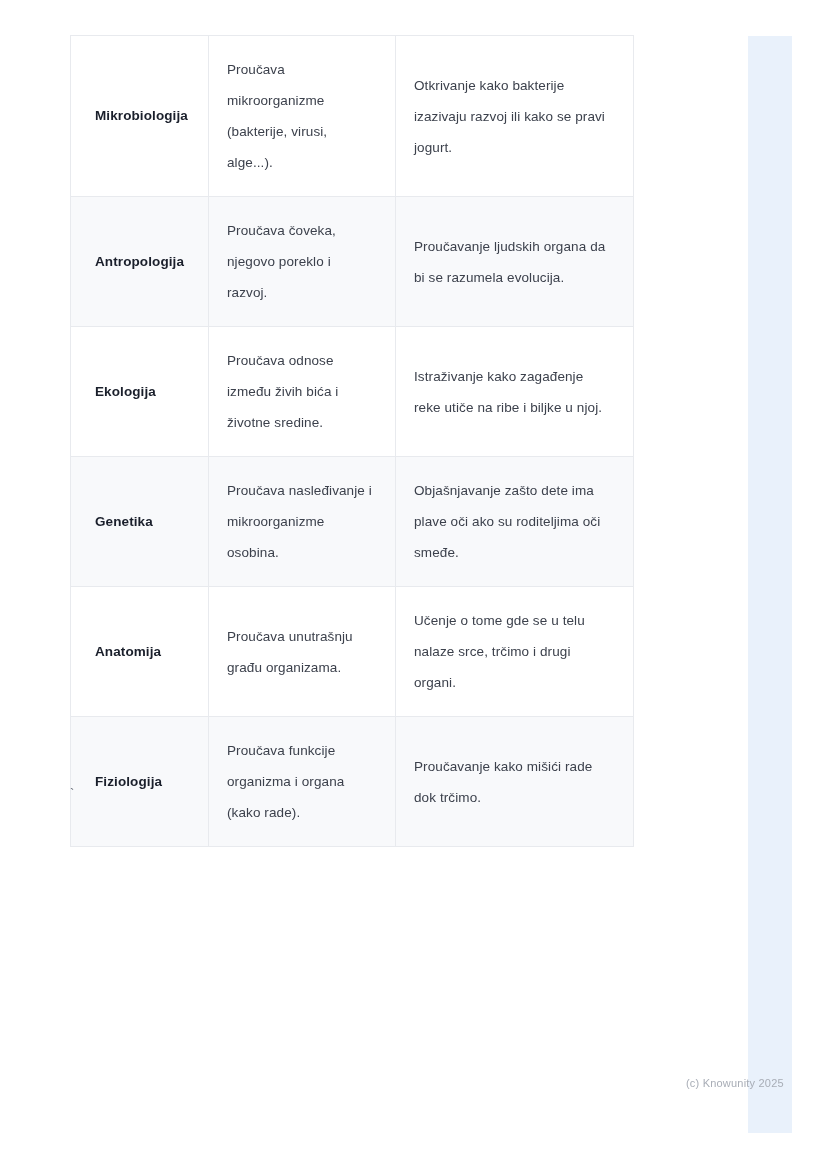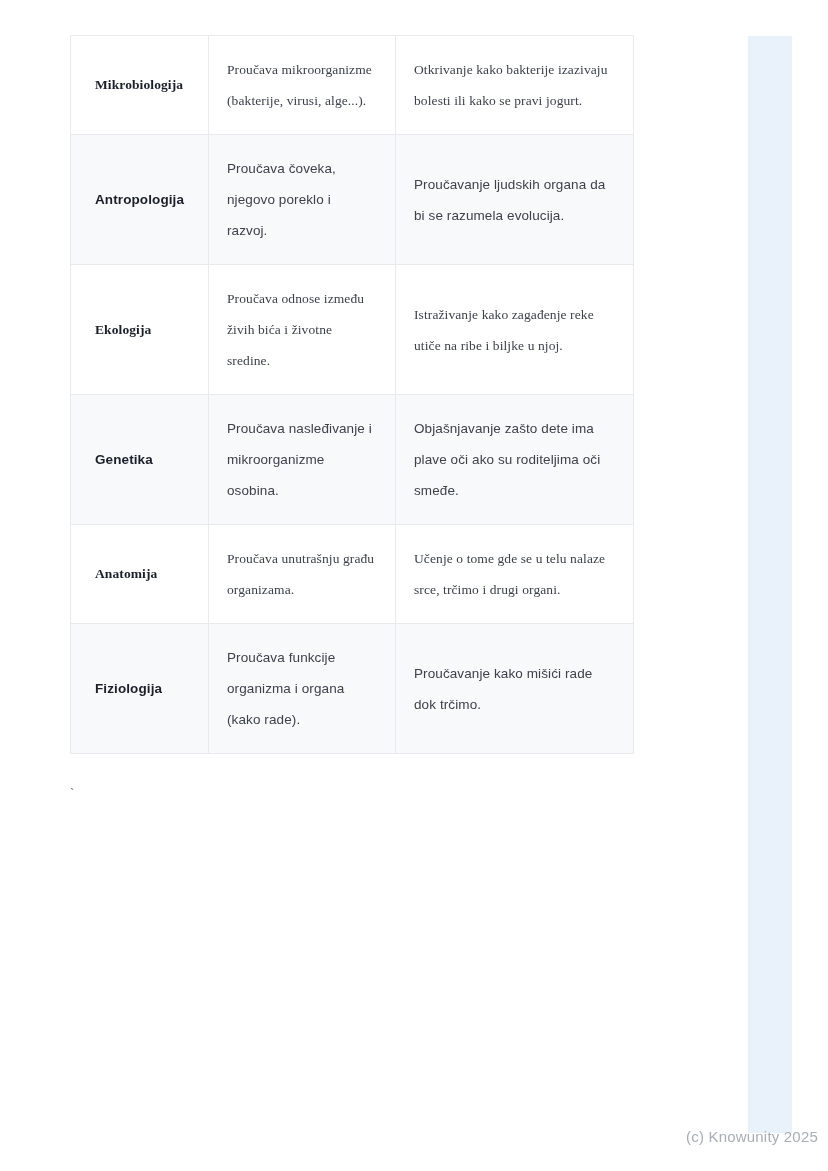--- a/index.html
+++ b/index.html
@@ -73,21 +73,20 @@
     padding-left: 24px;
     padding-right: 10px;
     font-size: 13.5px;
     line-height: 20px;
   }
   table.content-table tr.shade td {
     background: #f8f9fb;
   }
   table.content-table tr.plain td {
     background: #ffffff;
-    font-family: Liberation Serif, serif;
   }
   
   table.content-table tr.clipped td {
     height: 44px;
     padding-top: 0;
     padding-bottom: 12px;
     vertical-align: bottom;
     line-height: 22px;
   }
 
@@ -99,22 +98,22 @@
     font-size: 13px;
     line-height: 20px;
     color: #6a6f7a;
     font-family: "Liberation Sans", "DejaVu Sans", sans-serif;
   }
 
   
   .footer-credit {
     position: absolute;
     left: 686px;
-    top: 1130px;
-    font-size: 15px;
+    top: 1076px;
+    font-size: 11px;
     line-height: 14px;
     color: #a8adb6;
     letter-spacing: 0.2px;
     white-space: nowrap;
   }
 </style>
 </head>
 <body>
 
 <div class="page">
@@ -128,21 +127,21 @@
         <col class="c1">
           <col class="c2">
           <col class="c3">
       </colgroup>
       <tbody>
 
 
         <tr class="plain">
           <td class="term">Mikrobiologija</td>
           <td>Proučava mikroorganizme (bakterije, virusi, alge...).</td>
-          <td>Otkrivanje kako bakterije izazivaju bolesti ili kako se pravi jogurt.</td>
+          <td>Otkrivanje kako bakterije izazivaju razvoj ili kako se pravi jogurt.</td>
         </tr>
 
         <tr class="shade">
           <td class="term">Antropologija</td>
           <td>Proučava čoveka, njegovo poreklo i razvoj.</td>
           <td>Proučavanje ljudskih organa da bi se razumela evolucija.</td>
         </tr>
 
         <tr class="plain">
           <td class="term">Ekologija</td>

